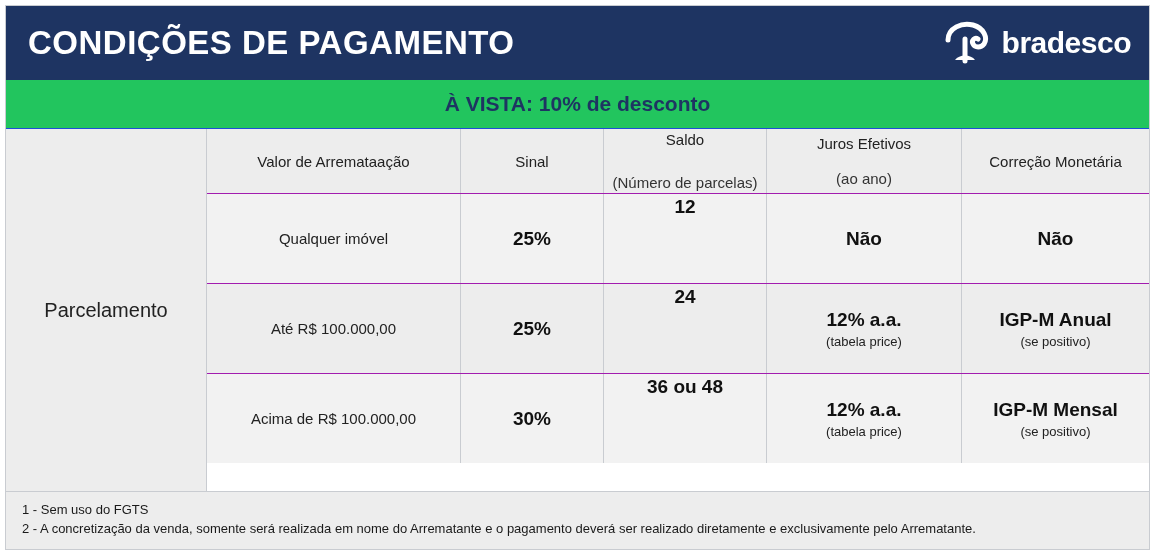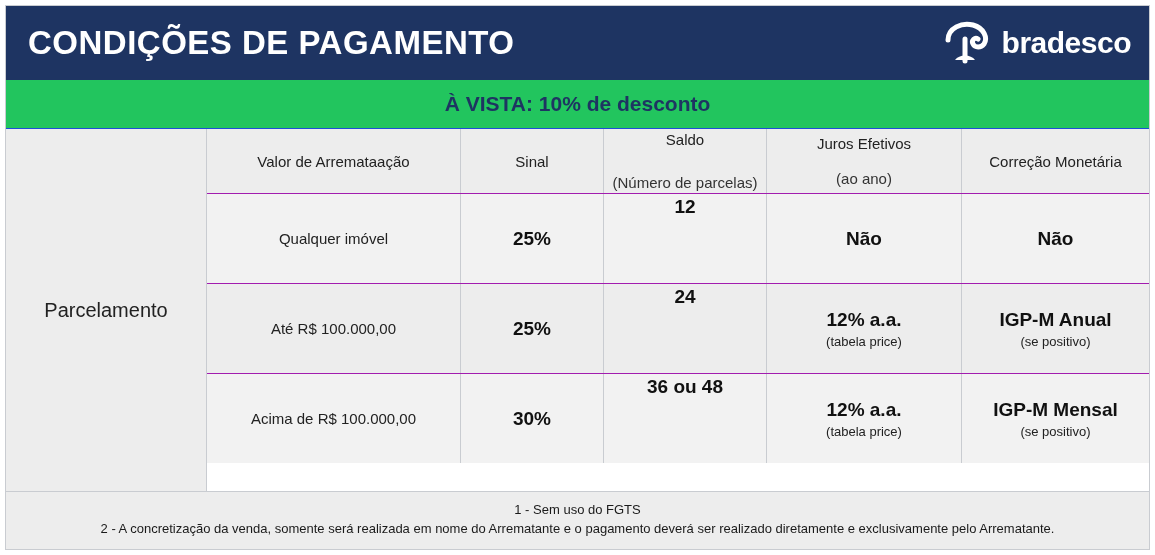--- a/index.html
+++ b/index.html
@@ -164,21 +164,20 @@
     flex: 0 0 auto;
     background: #ededed;
     border-top: 1px solid #c9ccd1;
     padding: 9px 16px 10px 16px;
     box-sizing: border-box;
   }
   .footnote {
     font-size: 13px;
     color: #1a1a1a;
     line-height: 1.45;
-    text-align: center;
   }
 </style>
 </head>
 <body>
 
 <div class="page">
   <div class="frame">
 
     <div class="header">
       <div class="header-title">CONDIÇÕES DE PAGAMENTO</div>

